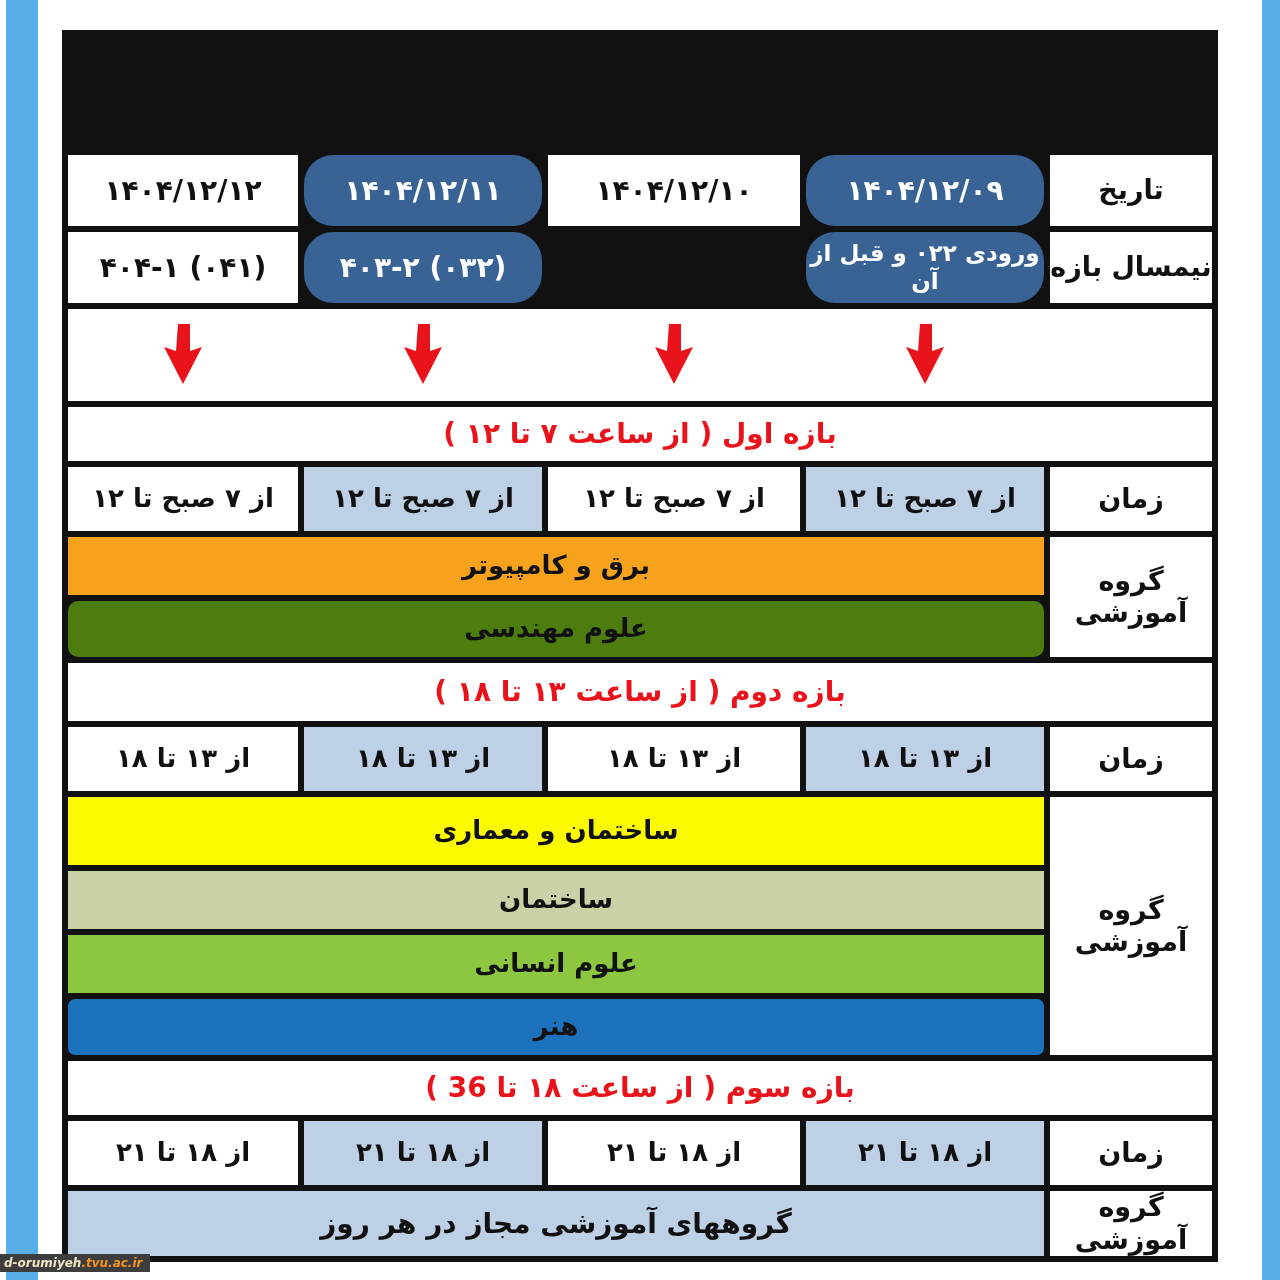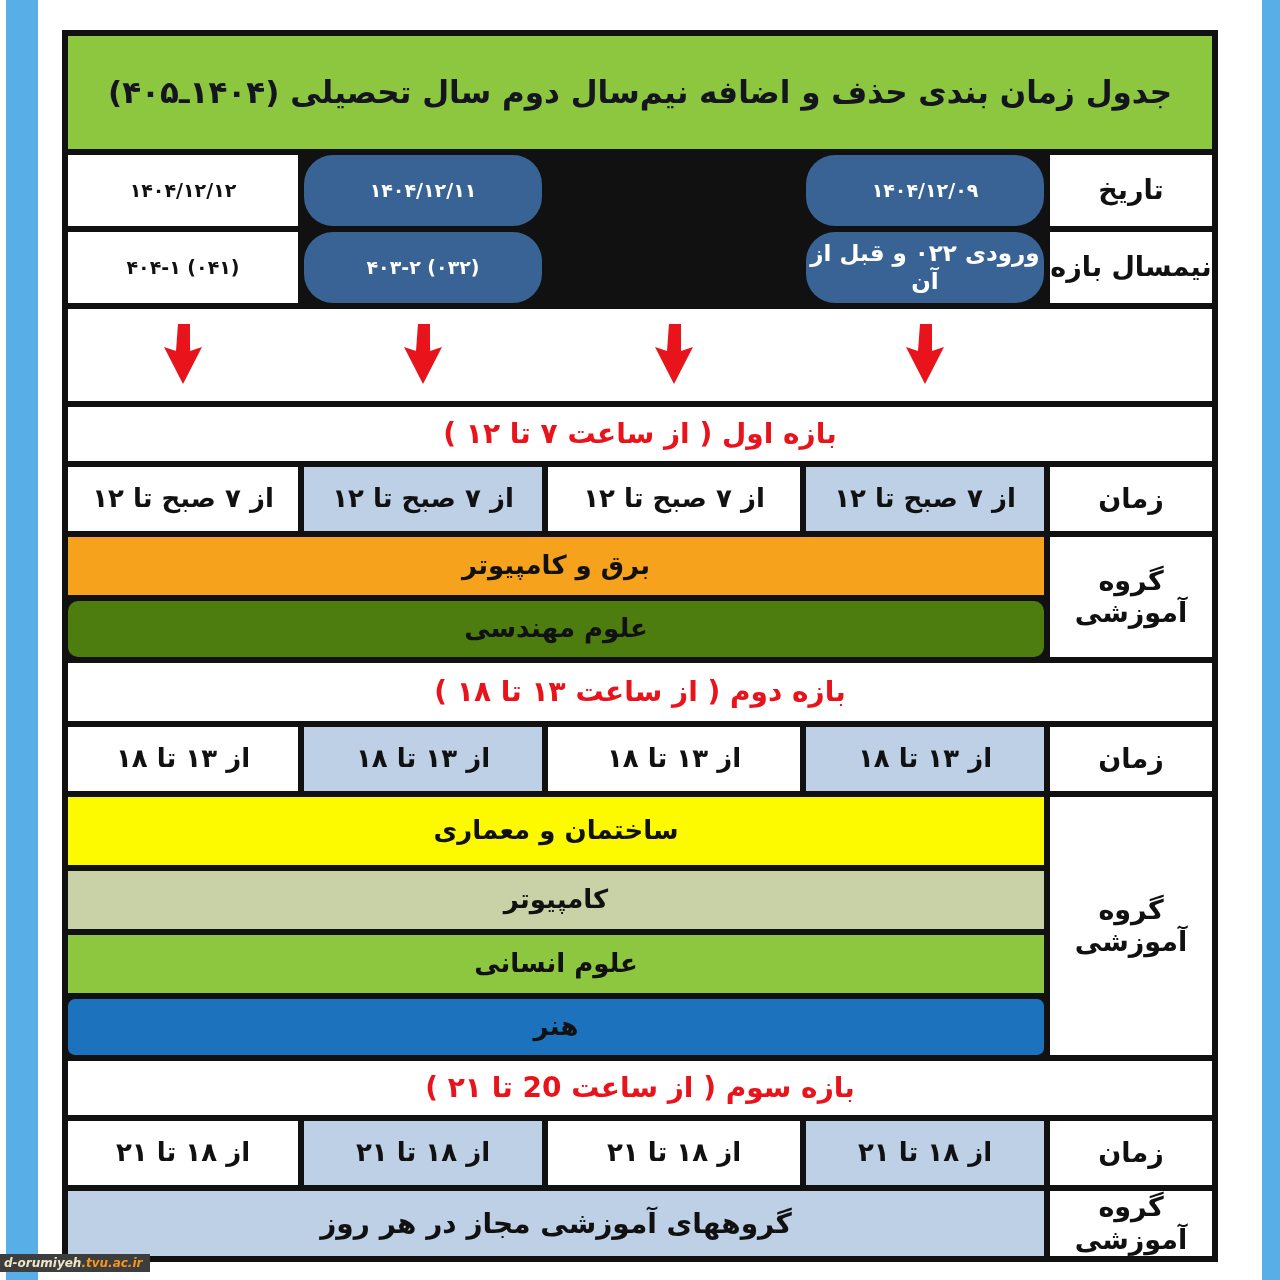--- a/index.html
+++ b/index.html
@@ -27,21 +27,21 @@
     font-size:26px;line-height:1.2;text-align:center;
     overflow:hidden;
   }
   .title{
     grid-column:1/-1;grid-row:1;background:#8dc63f;color:#15151f;
     font-size:31px;
   }
   .hdr{font-size:27px;}
   .dark{background:#386394;color:#ffffff;border-radius:29px;}
   .lightblue{background:#bdd0e6;}
-  .num{direction:ltr;font-size:19px;letter-spacing:1px;}
+  .num{direction:ltr;font-size:28px;letter-spacing:1px;}
   .small{font-size:23px;letter-spacing:0;}
   .full{grid-column:1/-1;}
   .redlabel{color:#e8131b;font-size:28px;}
   .arrowrow{
     grid-column:1/-1;grid-row:4;background:#ffffff;
     display:grid;direction:rtl;
     grid-template-columns:162px 238px 252px 238px 230px;gap:6px;
   }
   .arrowcell{display:flex;align-items:center;justify-content:center;background:#ffffff;}
   .band{grid-column:2/-1;}
@@ -62,24 +62,24 @@
 </style>
 </head>
 <body>
 
 <div class="page">
   <div class="strip left"></div>
   <div class="strip right"></div>
 
   <div class="tbl">
 
-    <div class="cell title">جدول زمان بندی حذف و اضافه نیم‌سال دوم سال تحصیلی (۱۴۰۴ـ۴۰۵)</div>
 
     <div class="cell hdr" style="grid-row:2;grid-column:1">تاریخ</div>
     <div class="cell dark num" style="grid-row:2;grid-column:2">۱۴۰۴/۱۲/۰۹</div>
+    <div class="cell num" style="grid-row:2;grid-column:3">۱۴۰۴/۱۲/۱۰</div>
     <div class="cell dark num" style="grid-row:2;grid-column:4">۱۴۰۴/۱۲/۱۱</div>
     <div class="cell num" style="grid-row:2;grid-column:5">۱۴۰۴/۱۲/۱۲</div>
 
     <div class="cell hdr" style="grid-row:3;grid-column:1">نیمسال بازه</div>
     <div class="cell dark small" style="grid-row:3;grid-column:2">ورودی ۰۲۲ و قبل از آن</div>
     <div class="cell dark num" style="grid-row:3;grid-column:4">۴۰۳-۲ (۰۳۲)</div>
     <div class="cell num" style="grid-row:3;grid-column:5">۴۰۴-۱ (۰۴۱)</div>
 
     <div class="arrowrow">
       <div class="arrowcell"></div>
@@ -116,25 +116,25 @@
     <div class="cell band b-cyan" style="grid-row:8">علوم مهندسی</div>
 
     <div class="cell full redlabel" style="grid-row:9">بازه دوم ( از ساعت ۱۳ تا ۱۸ )</div>
     <div class="cell hdr" style="grid-row:10;grid-column:1">زمان</div>
     <div class="cell lightblue" style="grid-row:10;grid-column:2">از ۱۳ تا ۱۸</div>
     <div class="cell" style="grid-row:10;grid-column:3">از ۱۳ تا ۱۸</div>
     <div class="cell lightblue" style="grid-row:10;grid-column:4">از ۱۳ تا ۱۸</div>
     <div class="cell" style="grid-row:10;grid-column:5">از ۱۳ تا ۱۸</div>
     <div class="cell hdr" style="grid-column:1;grid-row:11/span 4">گروه آموزشی</div>
     <div class="cell band b-yellow" style="grid-row:11">ساختمان و معماری</div>
-    <div class="cell band b-sage" style="grid-row:12">کامپیوتر</div>
+    <div class="cell band b-sage" style="grid-row:12">ساختمان</div>
     <div class="cell band b-green" style="grid-row:13">علوم انسانی</div>
     <div class="cell band b-blue" style="grid-row:14">هنر</div>
 
-    <div class="cell full redlabel" style="grid-row:15">بازه سوم ( از ساعت 20 تا ۲۱ )</div>
+    <div class="cell full redlabel" style="grid-row:15">بازه سوم ( از ساعت ۱۸ تا 36 )</div>
     <div class="cell hdr" style="grid-row:16;grid-column:1">زمان</div>
     <div class="cell lightblue" style="grid-row:16;grid-column:2">از ۱۸ تا ۲۱</div>
     <div class="cell" style="grid-row:16;grid-column:3">از ۱۸ تا ۲۱</div>
     <div class="cell lightblue" style="grid-row:16;grid-column:4">از ۱۸ تا ۲۱</div>
     <div class="cell" style="grid-row:16;grid-column:5">از ۱۸ تا ۲۱</div>
     <div class="cell hdr" style="grid-row:17;grid-column:1">گروه آموزشی</div>
     <div class="cell band lightblue" style="grid-row:17;font-size:28px">گروههای آموزشی مجاز در هر روز</div>
 
   </div>
 

